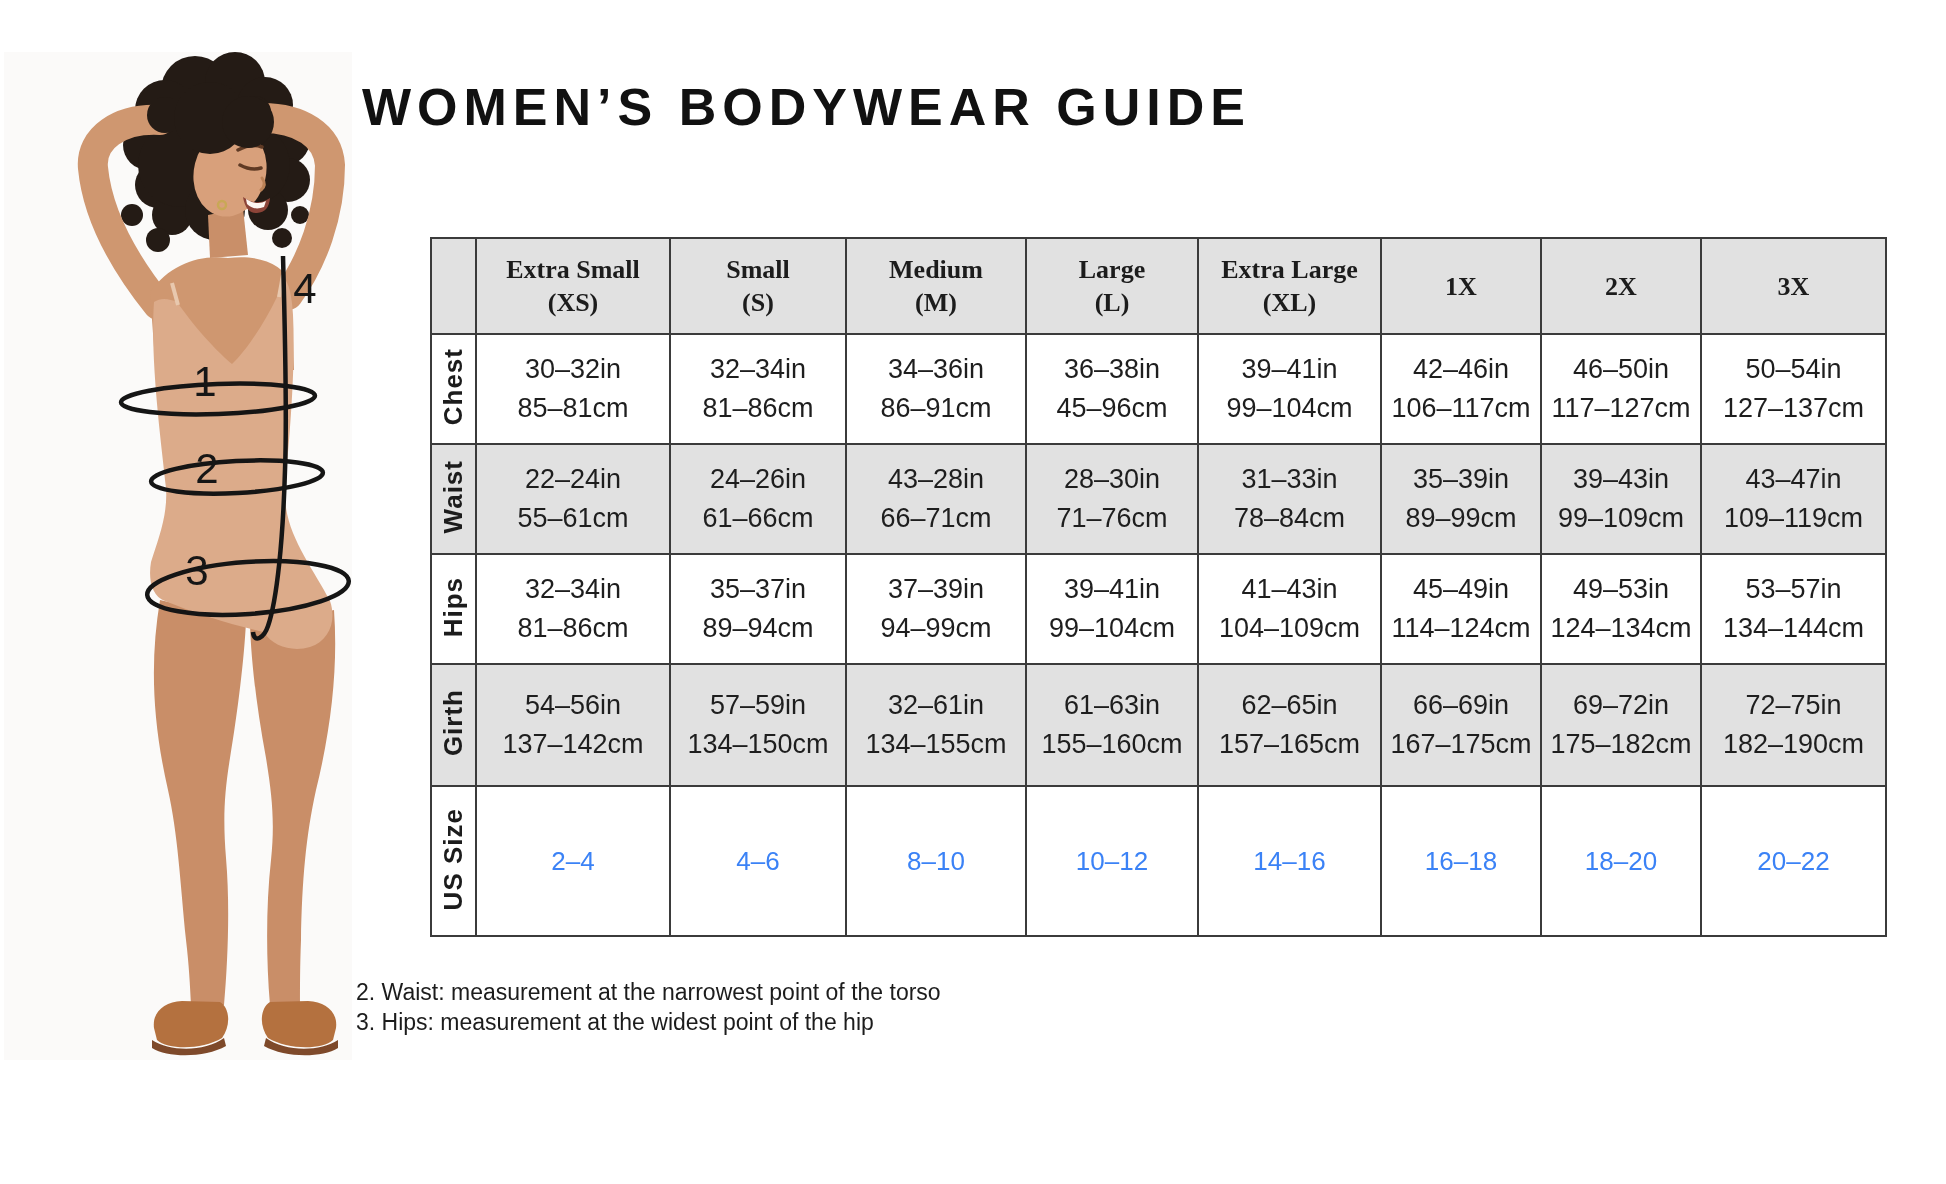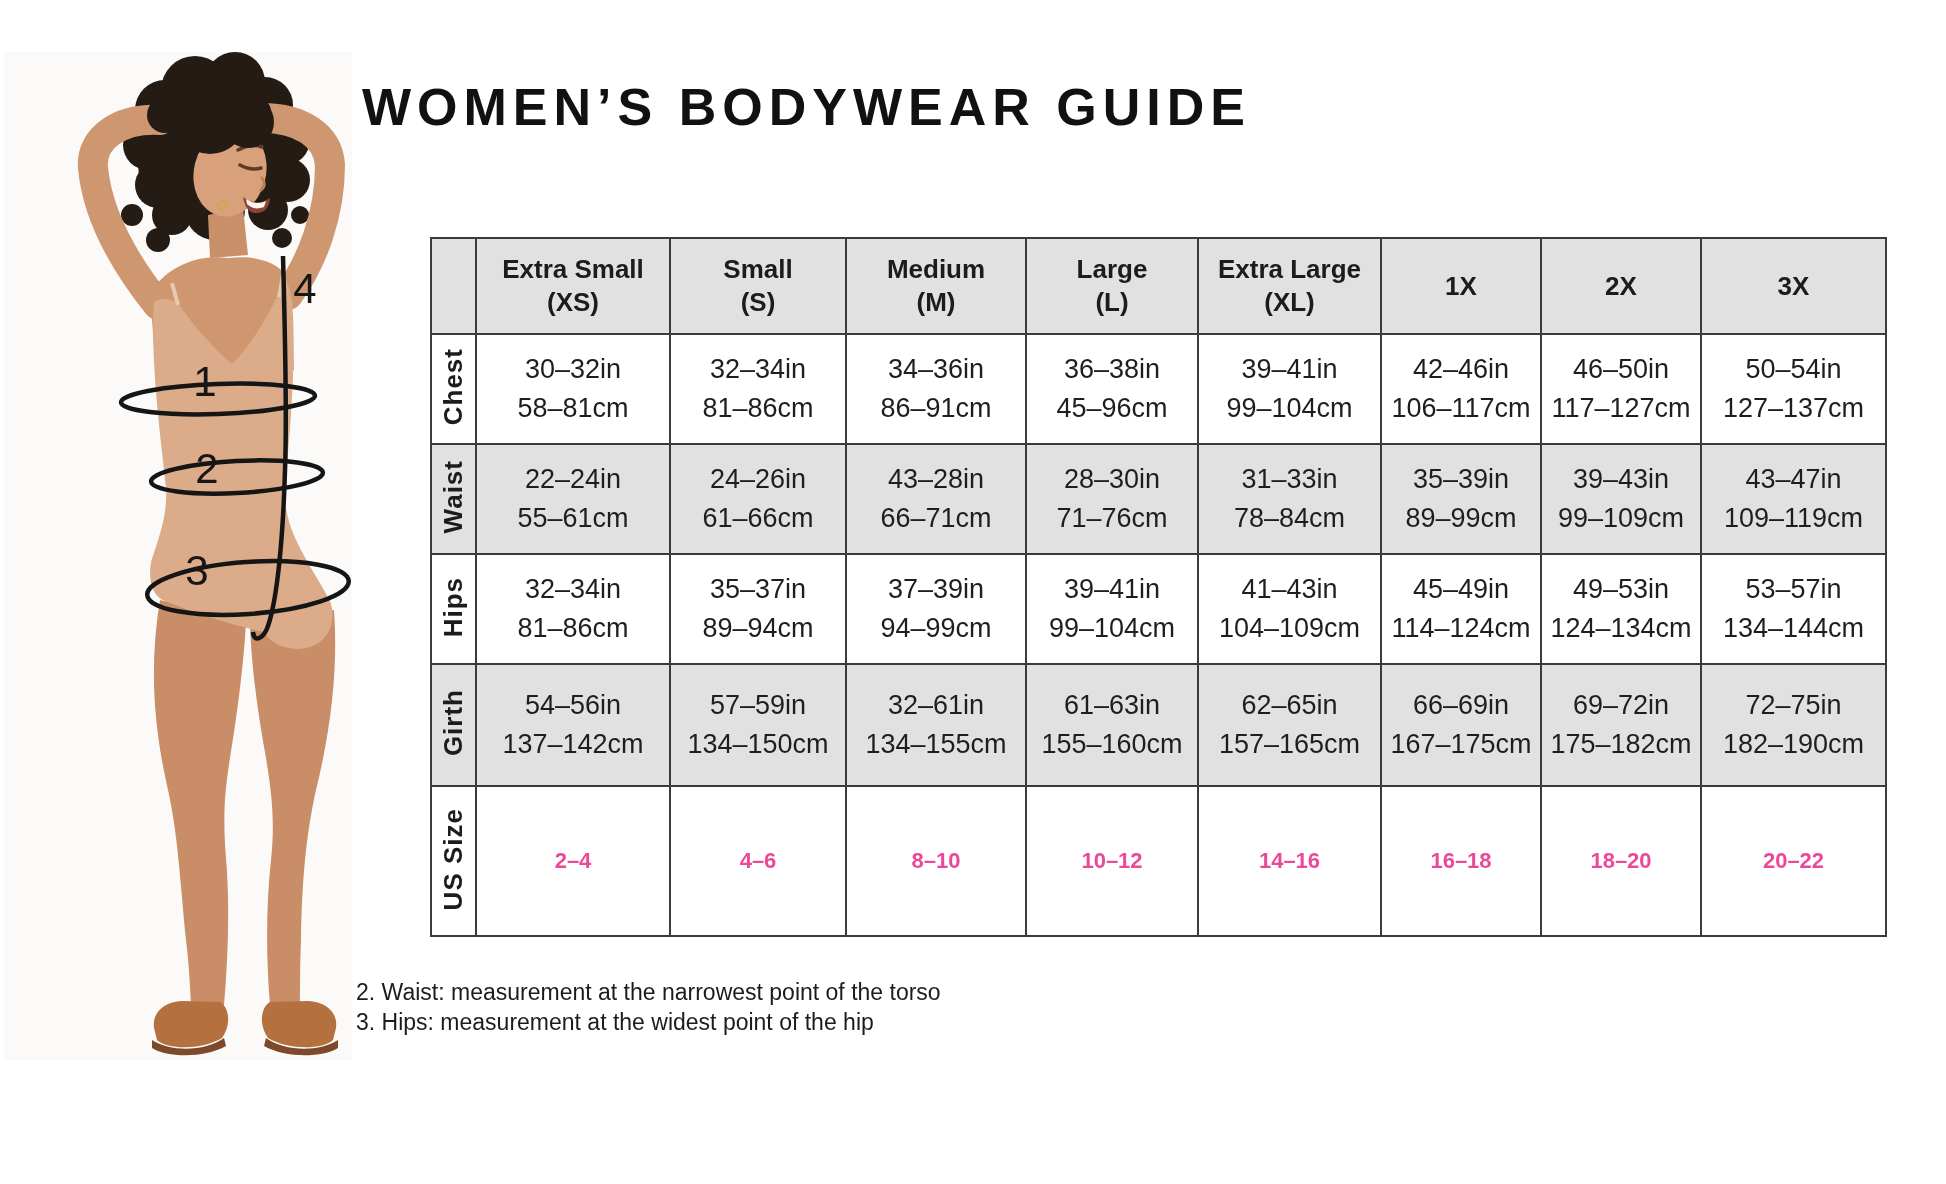--- a/index.html
+++ b/index.html
@@ -14,27 +14,27 @@
   }
   .figure-wrap{position:absolute;left:0;top:0;width:360px;height:1090px;}
   .size-table{
     position:absolute;left:430px;top:237px;border-collapse:collapse;table-layout:fixed;
   }
   .size-table th,.size-table td{
     border:2px solid #3b3b3b;padding:0;text-align:center;vertical-align:middle;background:#ffffff;
   }
   .size-table thead th{background:#e1e1e1;}
   .size-table tr.shaded th,.size-table tr.shaded td{background:#e1e1e1;}
-  .r-head{height:96px;}
+  .r-head{height:96px;font-family:Liberation Serif, serif;}
   .r-std{height:110px;}
   .r-girth{height:122px;}
   .r-us{height:150px;}
   .col-name,.col-abbr{font-weight:bold;font-size:26px;line-height:33px;color:#1c1c1c;}
   .cell-in,.cell-cm{font-size:27px;line-height:39px;font-weight:400;color:#1e1e1e;}
-  .us-cell{font-size:22px;font-weight:700;color:#ec4899;}
+  .us-cell{font-size:26px;font-weight:400;color:#3b82f6;}
   .vert{
     display:inline-block;writing-mode:vertical-rl;transform:rotate(180deg);
     font-weight:bold;font-size:26px;letter-spacing:1px;color:#1c1c1c;
   }
   .footnotes{position:absolute;left:356px;top:978px;}
   .footnote{font-size:23px;line-height:29.5px;color:#1c1c1c;white-space:nowrap;}
   svg text{font-family:"Liberation Sans","DejaVu Sans",sans-serif;}
 </style>
 </head>
 <body>
@@ -181,21 +181,21 @@
           <div class="col-name">3X</div>
           <div class="col-abbr"></div>
         </th>
       </tr>
     </thead>
     <tbody>
       <tr class="r-std">
         <th class="rowlabel"><span class="vert">Chest</span></th>
         <td>
             <div class="cell-in">30–32in</div>
-            <div class="cell-cm">58–81cm</div>
+            <div class="cell-cm">85–81cm</div>
           </td>
         <td>
             <div class="cell-in">32–34in</div>
             <div class="cell-cm">81–86cm</div>
           </td>
         <td>
             <div class="cell-in">34–36in</div>
             <div class="cell-cm">86–91cm</div>
           </td>
         <td>

